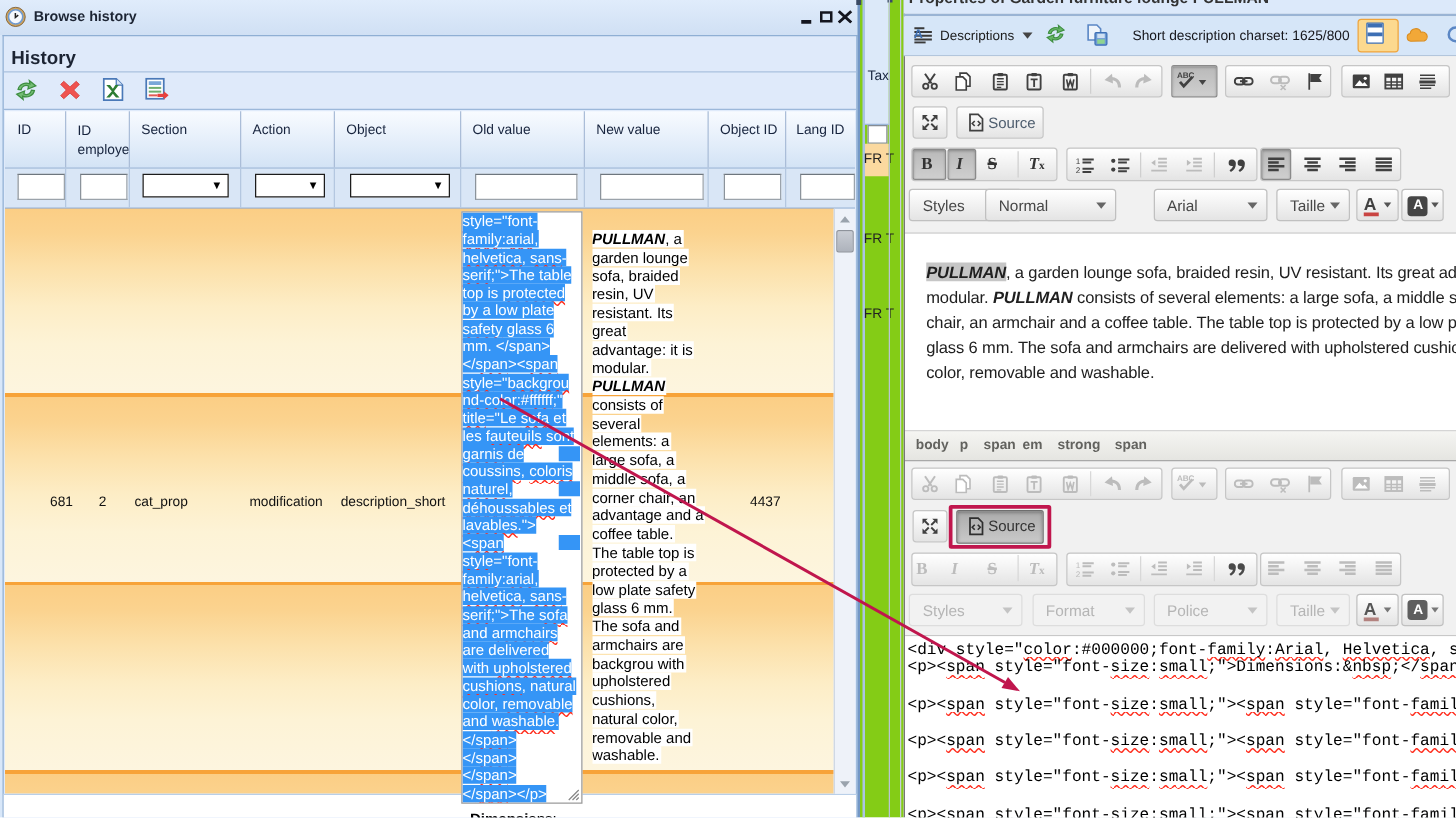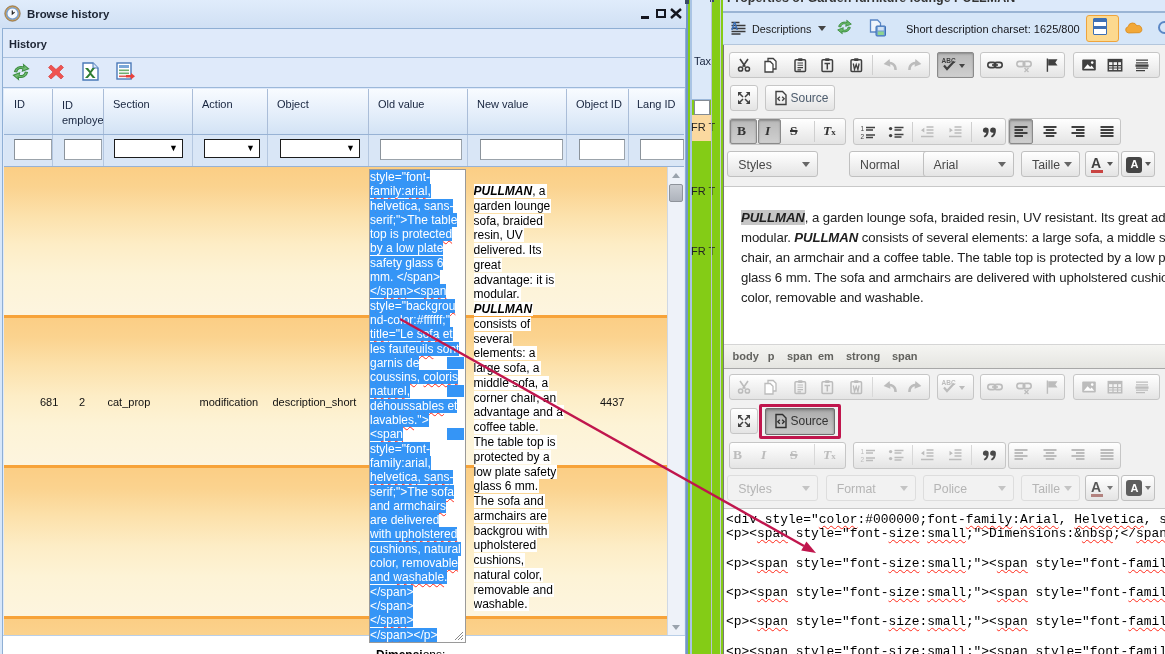--- a/index.html
+++ b/index.html
@@ -79,21 +79,21 @@
     <path d="M8.3 5.4 L8.3 9 L10.6 7.1" stroke="#222" stroke-width="1.2" fill="none"></path>
   </svg>
   <div class="a wtitle" style="left:27px;top:8px;">Browse history</div>
 
   <div class="a" style="left:641px;top:16px;width:8px;height:3px;background:#14161f;"></div>
   <div class="a" style="left:656px;top:9px;width:10px;height:9px;border:2px solid #14161f;"></div>
   <svg class="a" style="left:670px;top:8px" width="12" height="11" viewBox="0 0 12 11">
       <path d="M1 1 L11 10 M11 1 L1 10" stroke="#14161f" stroke-width="2.4"></path>
     </svg>
   <div class="a" id="histpanel"></div>
-  <div class="a wtitle" style="left:9px;top:38px;font-size:11px;">History</div>
+  <div class="a wtitle" style="left:9px;top:38px;font-size:15px;">History</div>
   <div class="a" id="histtools"></div>
 
   <svg class="a" style="left:12px;top:63px" width="18" height="18" viewBox="0 0 16 16">
     <path d="M2.2 7.6 C2.8 4.2 7 2 10.6 3.6 L10.2 1.3 L14.8 5.1 L9.2 7.3 L9.7 5.2 C7.2 4.1 4.8 5.3 4.3 7.9 Z" fill="#74bd74" stroke="#3e8e41" stroke-width="0.9"></path>
     <path d="M13.8 8.4 C13.2 11.8 9 14 5.4 12.4 L5.8 14.7 L1.2 10.9 L6.8 8.7 L6.3 10.8 C8.8 11.9 11.2 10.7 11.7 8.1 Z" fill="#74bd74" stroke="#3e8e41" stroke-width="0.9"></path>
   </svg>
   <svg class="a" style="left:48px;top:64px" width="16" height="16" viewBox="0 0 16 16">
     <path d="M3 1 L8 5.5 L13 1 L15.5 3.5 L11 8 L15.5 12.5 L13 15 L8 10.5 L3 15 L0.5 12.5 L5 8 L0.5 3.5 Z" fill="#ef5350" stroke="#d23b38" stroke-width="0.6"></path>
   </svg>
   <svg class="a" style="left:82px;top:62px" width="17" height="19" viewBox="0 0 17 19">
@@ -200,21 +200,21 @@
     <span class="ln"><span class="s">&lt;/<span class="wv">span</span>&gt;&lt;/p&gt;</span></span>
     <svg style="position:absolute;right:1px;bottom:1px" width="10" height="10" viewBox="0 0 10 10">
         <path d="M1 9 L9 1 M4 9 L9 4 M7 9 L9 7" stroke="#888" stroke-width="1"></path>
       </svg>
   </div>
   <div class="a" id="newval">
     <span class="ln"><span class="w"><b><i>PULLMAN</i></b>, a</span></span>
     <span class="ln"><span class="w">garden lounge</span></span>
     <span class="ln"><span class="w">sofa, braided</span></span>
     <span class="ln"><span class="w">resin, UV</span></span>
-    <span class="ln"><span class="w">delivered. Its</span></span>
+    <span class="ln"><span class="w">resistant. Its</span></span>
     <span class="ln"><span class="w">great</span></span>
     <span class="ln"><span class="w">advantage: it is</span></span>
     <span class="ln"><span class="w">modular.</span></span>
     <span class="ln"><span class="w"><b><i>PULLMAN</i></b></span></span>
     <span class="ln"><span class="w">consists of</span></span>
     <span class="ln"><span class="w">several</span></span>
     <span class="ln"><span class="w">elements: a</span></span>
     <span class="ln"><span class="w">large sofa, a</span></span>
     <span class="ln"><span class="w">middle sofa, a</span></span>
     <span class="ln"><span class="w">corner chair, an</span></span>
@@ -495,21 +495,21 @@
       <use href="#i-alR"></use>
     </svg>
   <svg class="ic" style="left:1098.5px;top:123.5px" width="16" height="16">
       <use href="#i-alJ"></use>
     </svg>
 
   <div class="a combo" style="left:727.3px;top:151.2px;width:91px;">
       <span class="lbl">Styles</span>
       <span class="arr"></span>
     </div>
-  <div class="a combo" style="left:849px;top:151.2px;width:90px;">
+  <div class="a combo" style="left:788px;top:151.2px;width:105px;">
       <span class="lbl">Normal</span>
       <span class="arr"></span>
     </div>
   <div class="a combo" style="left:922.6px;top:151.2px;width:91px;">
       <span class="lbl">Arial</span>
       <span class="arr"></span>
     </div>
   <div class="a combo" style="left:1021px;top:151.2px;width:58.5px;">
       <span class="lbl">Taille</span>
       <span class="arr"></span>

